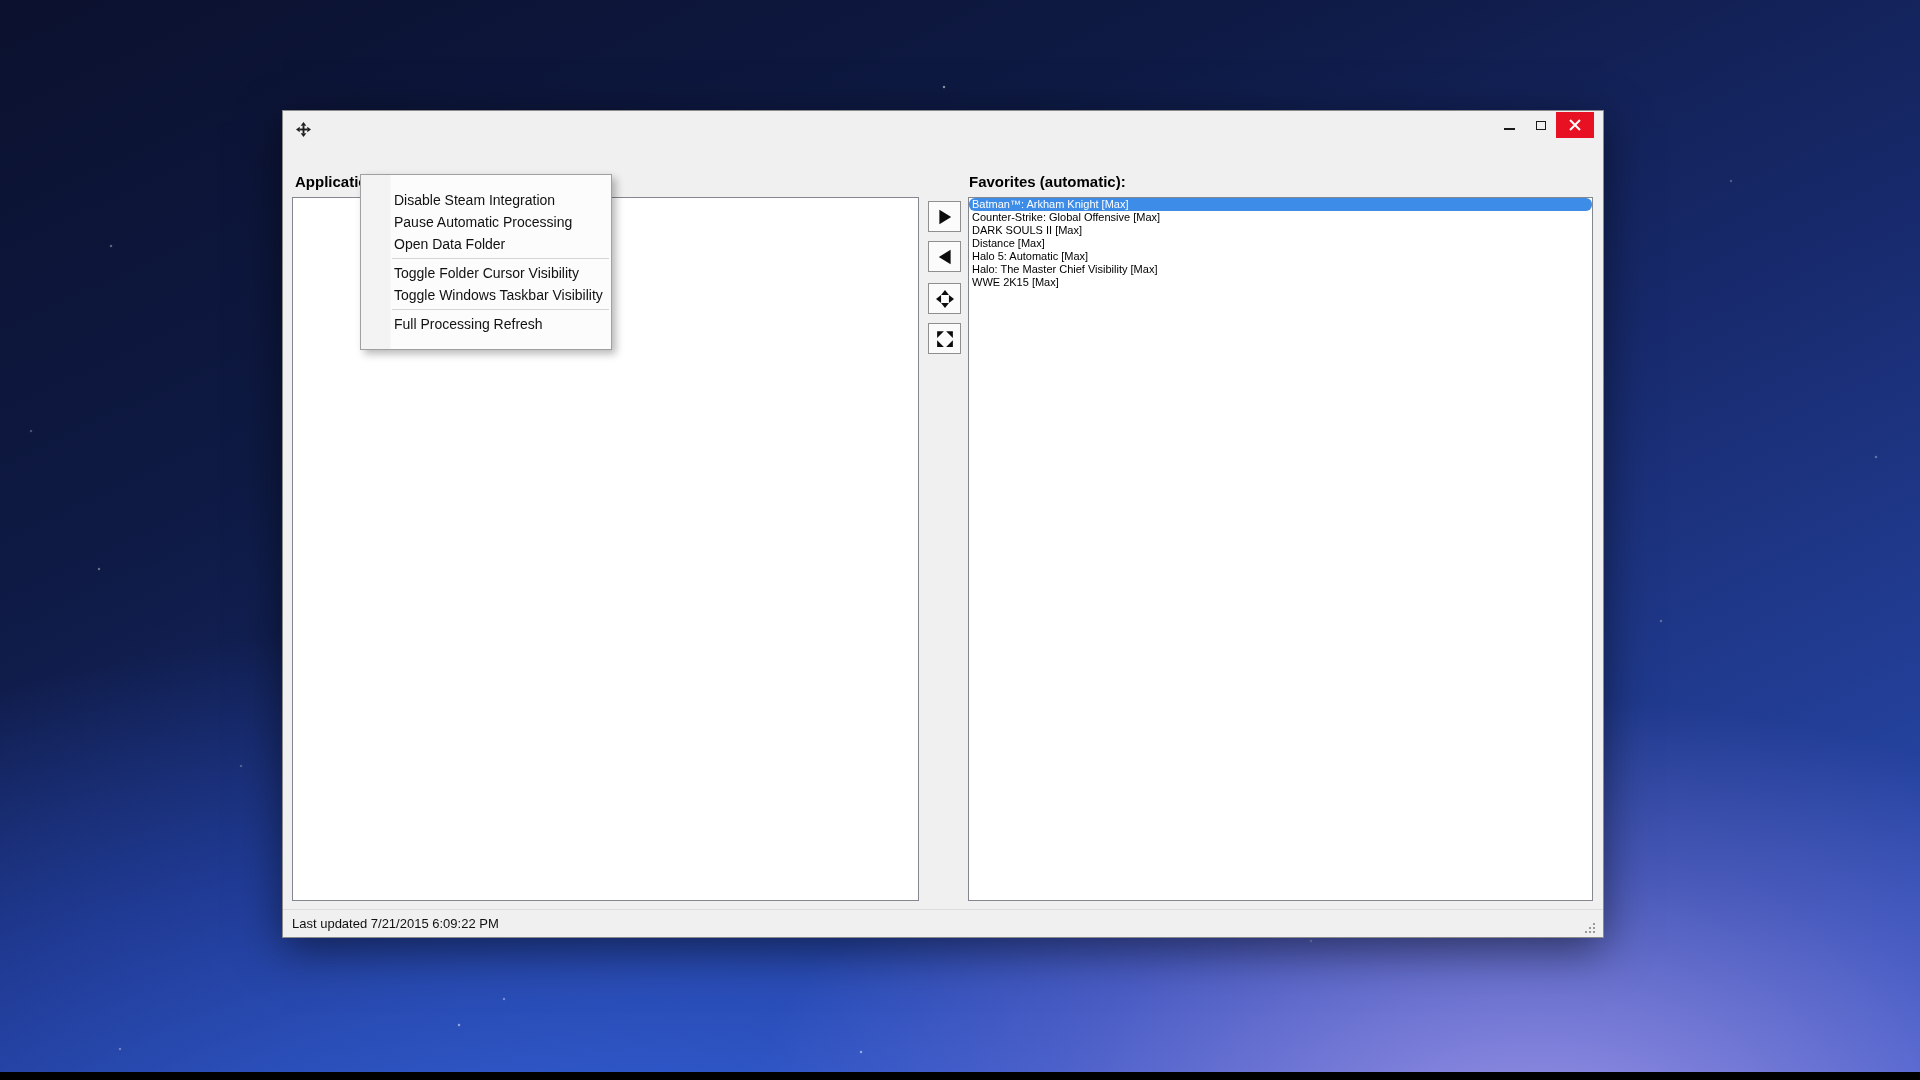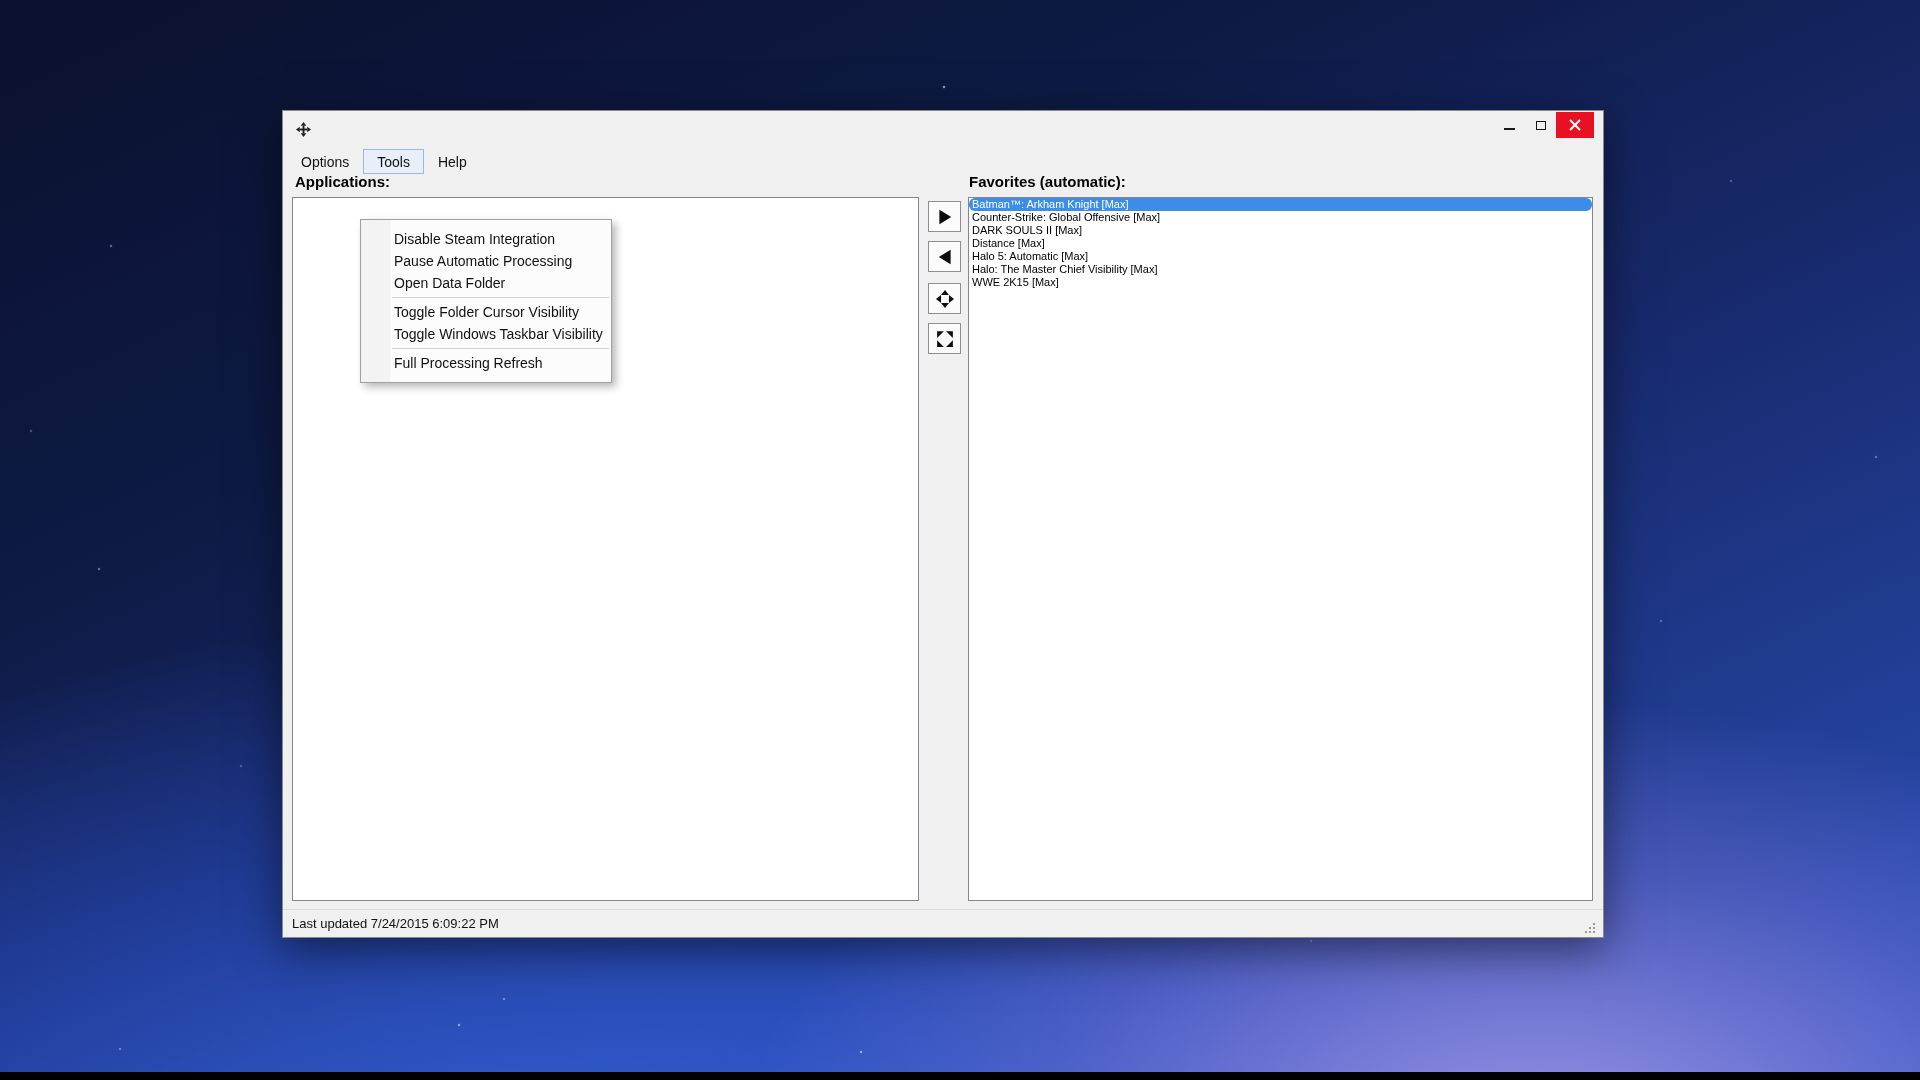--- a/index.html
+++ b/index.html
@@ -63,21 +63,21 @@
 
   .menubar { position:absolute; left:0; top:37px; width:100%; height:26px; background:#f0f0f0; display:flex; padding-left:4px; font-size:14px; color:#111; }
   .menu-item { padding:0 13px; line-height:24px; height:25px; margin-top:1px; border:1px solid transparent; }
   .menu-item.open { background:#e8effa; border:1px solid #9ab8d9; }
 
   
   .dropdown {
     position:absolute; left:77px; top:63px; width:252px; z-index:50;
     background:linear-gradient(to right, #f3f3f3 0, #f3f3f3 29px, #fcfcfc 30px, #fcfcfc 100%);
     border:1px solid #a0a0a0; box-shadow:4px 4px 8px rgba(0,0,0,.28);
-    padding:8px 0; font-size:14px; color:#111;margin-top:45px;
+    padding:14px 0; font-size:14px; color:#111;
   }
   .dropdown-item { height:22px; line-height:22px; padding-left:33px; white-space:nowrap; }
   .dropdown-sep { height:1px; background:#d4d4d4; margin:3px 2px 3px 31px; }
 
   
   .section-label { position:absolute; top:62px; font-size:15px; font-weight:bold; color:#000; }
   .label-apps { left:12px; }
   .label-favs { left:686px; }
 
   .listbox { position:absolute; top:86px; height:704px; background:#fff; border:1px solid #828790; overflow:hidden; }
@@ -131,25 +131,20 @@
         </button>
       <button class="cap-btn">
           <span class="glyph-max"></span>
         </button>
       <button class="cap-btn close">
           <span class="glyph-x"></span>
         </button>
     </div>
   </div>
 
-  <div class="menubar">
-    <div class="menu-item">Options</div>
-    <div class="menu-item open">Tools</div>
-    <div class="menu-item">Help</div>
-  </div>
 
   <div class="dropdown">
     <div class="dropdown-item">Disable Steam Integration</div>
     <div class="dropdown-item">Pause Automatic Processing</div>
     <div class="dropdown-item">Open Data Folder</div>
     <div class="dropdown-sep"></div>
     <div class="dropdown-item">Toggle Folder Cursor Visibility</div>
     <div class="dropdown-item">Toggle Windows Taskbar Visibility</div>
     <div class="dropdown-sep"></div>
     <div class="dropdown-item">Full Processing Refresh</div>
@@ -204,21 +199,21 @@
     <div class="list-item selected">Batman™: Arkham Knight [Max]</div>
     <div class="list-item">Counter-Strike: Global Offensive [Max]</div>
     <div class="list-item">DARK SOULS II [Max]</div>
     <div class="list-item">Distance [Max]</div>
     <div class="list-item">Halo 5: Automatic [Max]</div>
     <div class="list-item">Halo: The Master Chief Visibility [Max]</div>
     <div class="list-item">WWE 2K15 [Max]</div>
   </div>
 
   <div class="statusbar">
-    <span class="status-text">Last updated 7/24/2015 6:09:22 PM</span>
+    <span class="status-text">Last updated 7/21/2015 6:09:22 PM</span>
     <span class="resize-grip">
       <svg width="14" height="14" viewBox="0 0 14 14">
         <g fill="#9a9a9a">
           <rect x="10" y="2" width="2" height="2"></rect>
           <rect x="10" y="6" width="2" height="2"></rect>
           <rect x="6" y="6" width="2" height="2"></rect>
           <rect x="10" y="10" width="2" height="2"></rect>
           <rect x="6" y="10" width="2" height="2"></rect>
           <rect x="2" y="10" width="2" height="2"></rect>
         </g>

